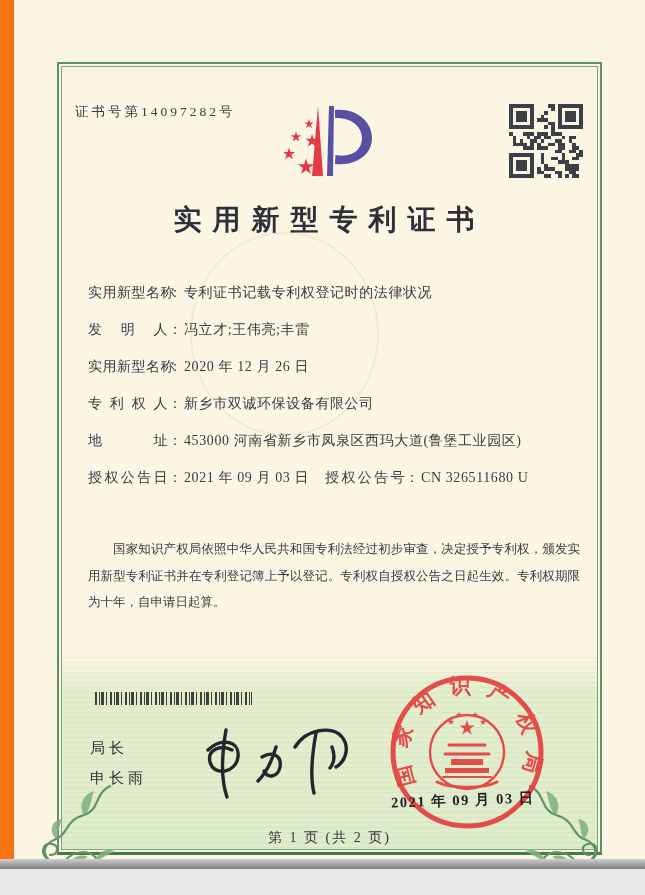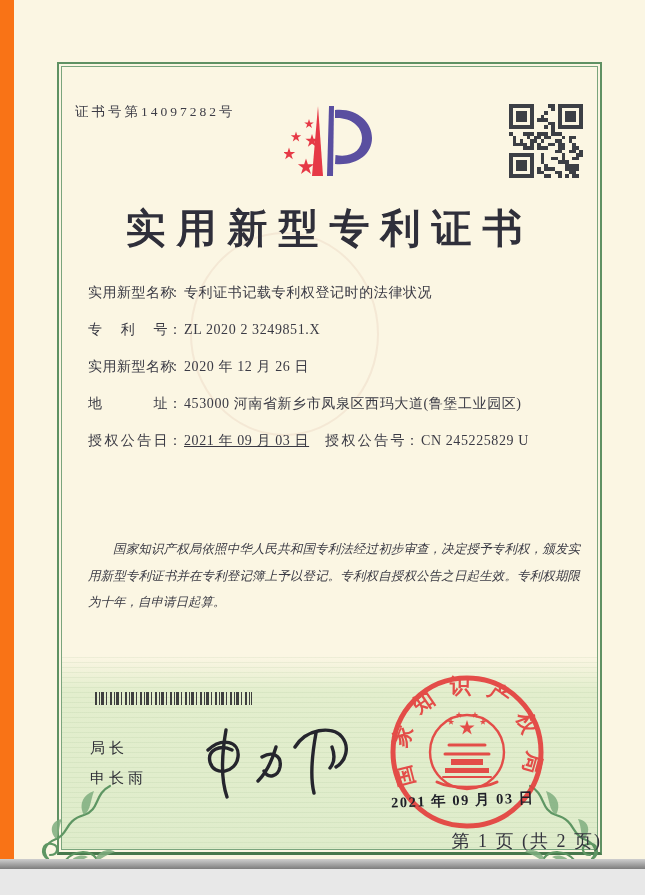--- a/index.html
+++ b/index.html
@@ -22,55 +22,55 @@
   .flourish{position:absolute;width:80px;height:85px;}
   .fl-left{left:36px;top:782px;}
   .fl-right{left:524px;top:782px;transform:scaleX(-1);}
 
   .cert-no{position:absolute;left:75px;top:103px;font-size:13.5px;letter-spacing:3px;color:#3d3d47;}
 
   .logo{position:absolute;left:284px;top:100px;width:95px;height:85px;}
   .qr{position:absolute;left:509px;top:104px;width:74px;height:74px;}
 
   .title{position:absolute;left:57px;width:545px;top:201px;text-align:center;
-        font-size:40px;letter-spacing:11px;font-weight:600;color:#2f2f3a;}
+        font-size:28px;letter-spacing:11px;font-weight:600;color:#2f2f3a;}
 
   .fields{position:absolute;left:88px;top:284px;width:505px;font-size:14px;}
   .frow{height:37px;white-space:nowrap;}
   .flabel{display:inline-block;width:80px;text-align:justify;text-align-last:justify;
         vertical-align:top;letter-spacing:0.5px;}
   .fcolon{display:inline-block;width:16px;}
   .fvalue{letter-spacing:0.6px;}
   .grow{display:flex;}
-  .gpair1{width:237px;white-space:nowrap;text-decoration:underline;}
+  .gpair1{width:237px;white-space:nowrap;}
   .gpair2{white-space:nowrap;}
 
   .paras{position:absolute;left:88px;top:536px;width:492px;font-size:12.5px;line-height:26.5px;
-        font-style:italic;color:#3a3a44;text-align:justify;}
+        color:#3a3a44;text-align:justify;}
   .paras p{margin:0;text-indent:2em;}
 
   .barcode{position:absolute;left:95px;top:692px;width:157px;height:13px;
         background:repeating-linear-gradient(90deg,
           #3f3f3f 0 2px,rgba(0,0,0,0) 2px 4px,
           #3f3f3f 4px 5px,rgba(0,0,0,0) 5px 6px,
           #3f3f3f 6px 9px,rgba(0,0,0,0) 9px 11px,
           #3f3f3f 11px 12px,rgba(0,0,0,0) 12px 15px);}
 
   .signer-title{position:absolute;left:90px;top:739px;font-family:"Liberation Sans","DejaVu Sans",sans-serif;
         font-size:15px;letter-spacing:4px;color:#2d2d35;font-weight:500;}
   .signer-name{position:absolute;left:90px;top:769px;font-family:"Liberation Sans","DejaVu Sans",sans-serif;
         font-size:15px;letter-spacing:4px;color:#2d2d35;font-weight:500;}
   .signature{position:absolute;left:188px;top:705px;width:165px;height:100px;}
 
   .seal{position:absolute;left:385px;top:670px;width:165px;height:165px;opacity:0.93;}
   .seal-date{position:absolute;left:391px;top:791px;font-size:14.5px;font-weight:600;
         letter-spacing:1.5px;color:#1f1f28;transform:rotate(-2deg);}
 
-  .page-footer{position:absolute;left:57px;width:545px;top:829px;text-align:right;
-        font-size:18px;letter-spacing:2px;color:#33333d;}
+  .page-footer{position:absolute;left:57px;width:545px;top:829px;text-align:center;
+        font-size:14px;letter-spacing:2px;color:#33333d;}
   .back-note{position:absolute;left:57px;width:545px;top:866px;text-align:center;font-style:italic;
         font-size:18px;letter-spacing:4px;color:#3c3c44;}
 </style>
 </head>
 <body>
 
 <div class="page">
   <div class="scan"></div>
   <div class="watermark"></div>
 
@@ -337,34 +337,37 @@
         <rect x="19" y="20" width="1" height="1" fill="#3c3f45"></rect>
       </svg></div>
 
   <div class="title">实用新型专利证书</div>
 
   <div class="fields">
     <div class="frow">
       <span class="flabel">实用新型名称</span><span class="fcolon">：</span><span class="fvalue">专利证书记载专利权登记时的法律状况</span>
     </div>
     <div class="frow">
-      <span class="flabel">专利号</span><span class="fcolon">：</span><span class="fvalue">ZL 2020 2 3249851.X</span>
+      <span class="flabel">发明人</span><span class="fcolon">：</span><span class="fvalue">冯立才;王伟亮;丰雷</span>
     </div>
     <div class="frow">
       <span class="flabel">实用新型名称</span><span class="fcolon">：</span><span class="fvalue">2020 年 12 月 26 日</span>
+    </div>
+    <div class="frow">
+      <span class="flabel">专利权人</span><span class="fcolon">：</span><span class="fvalue">新乡市双诚环保设备有限公司</span>
     </div>
     <div class="frow">
       <span class="flabel">地址</span><span class="fcolon">：</span><span class="fvalue">453000 河南省新乡市凤泉区西玛大道(鲁堡工业园区)</span>
     </div>
     <div class="frow grow">
       <div class="gpair1">
         <span class="flabel">授权公告日</span><span class="fcolon">：</span><span class="fvalue">2021 年 09 月 03 日</span>
       </div>
       <div class="gpair2">
-        <span class="flabel">授权公告号</span><span class="fcolon">：</span><span class="fvalue">CN 245225829 U</span>
+        <span class="flabel">授权公告号</span><span class="fcolon">：</span><span class="fvalue">CN 326511680 U</span>
       </div>
     </div>
   </div>
 
   <div class="paras">
     <p>国家知识产权局依照中华人民共和国专利法经过初步审查，决定授予专利权，颁发实用新型专利证书并在专利登记簿上予以登记。专利权自授权公告之日起生效。专利权期限为十年，自申请日起算。</p>
   </div>
 
   <div class="barcode"></div>
 

